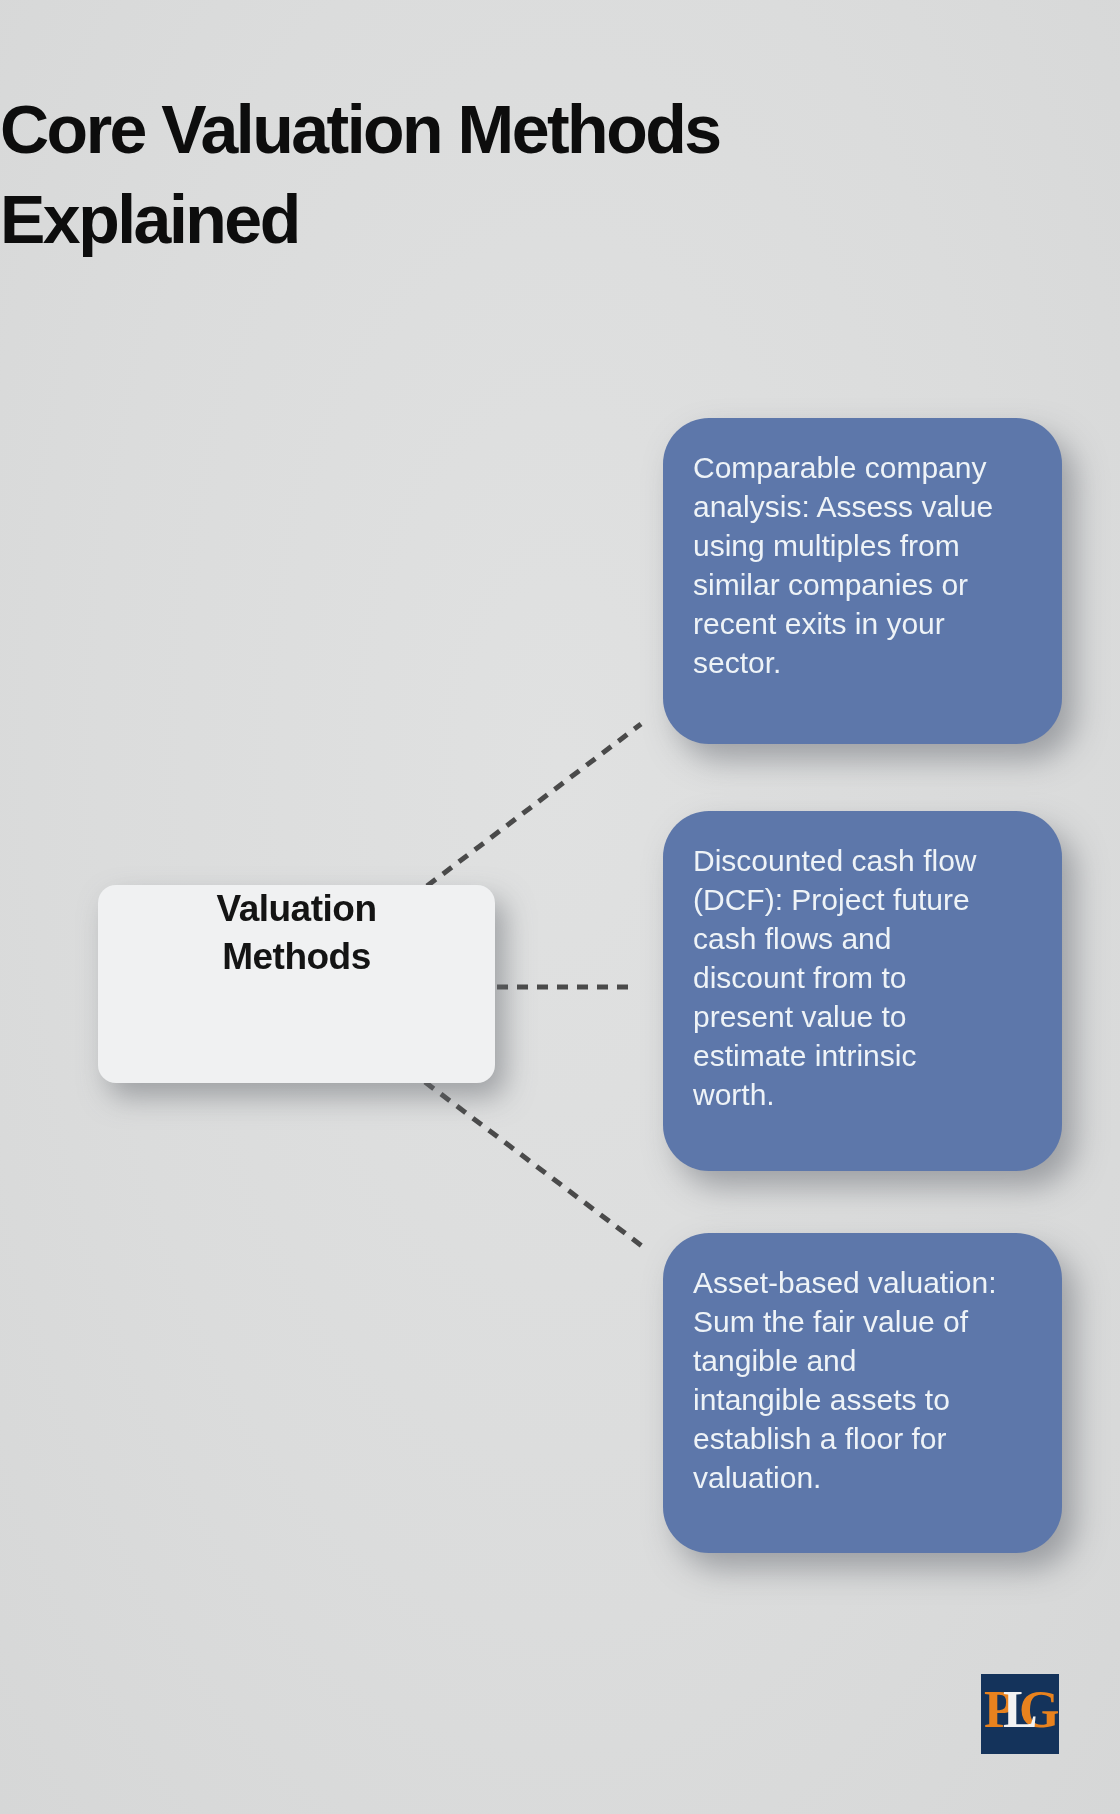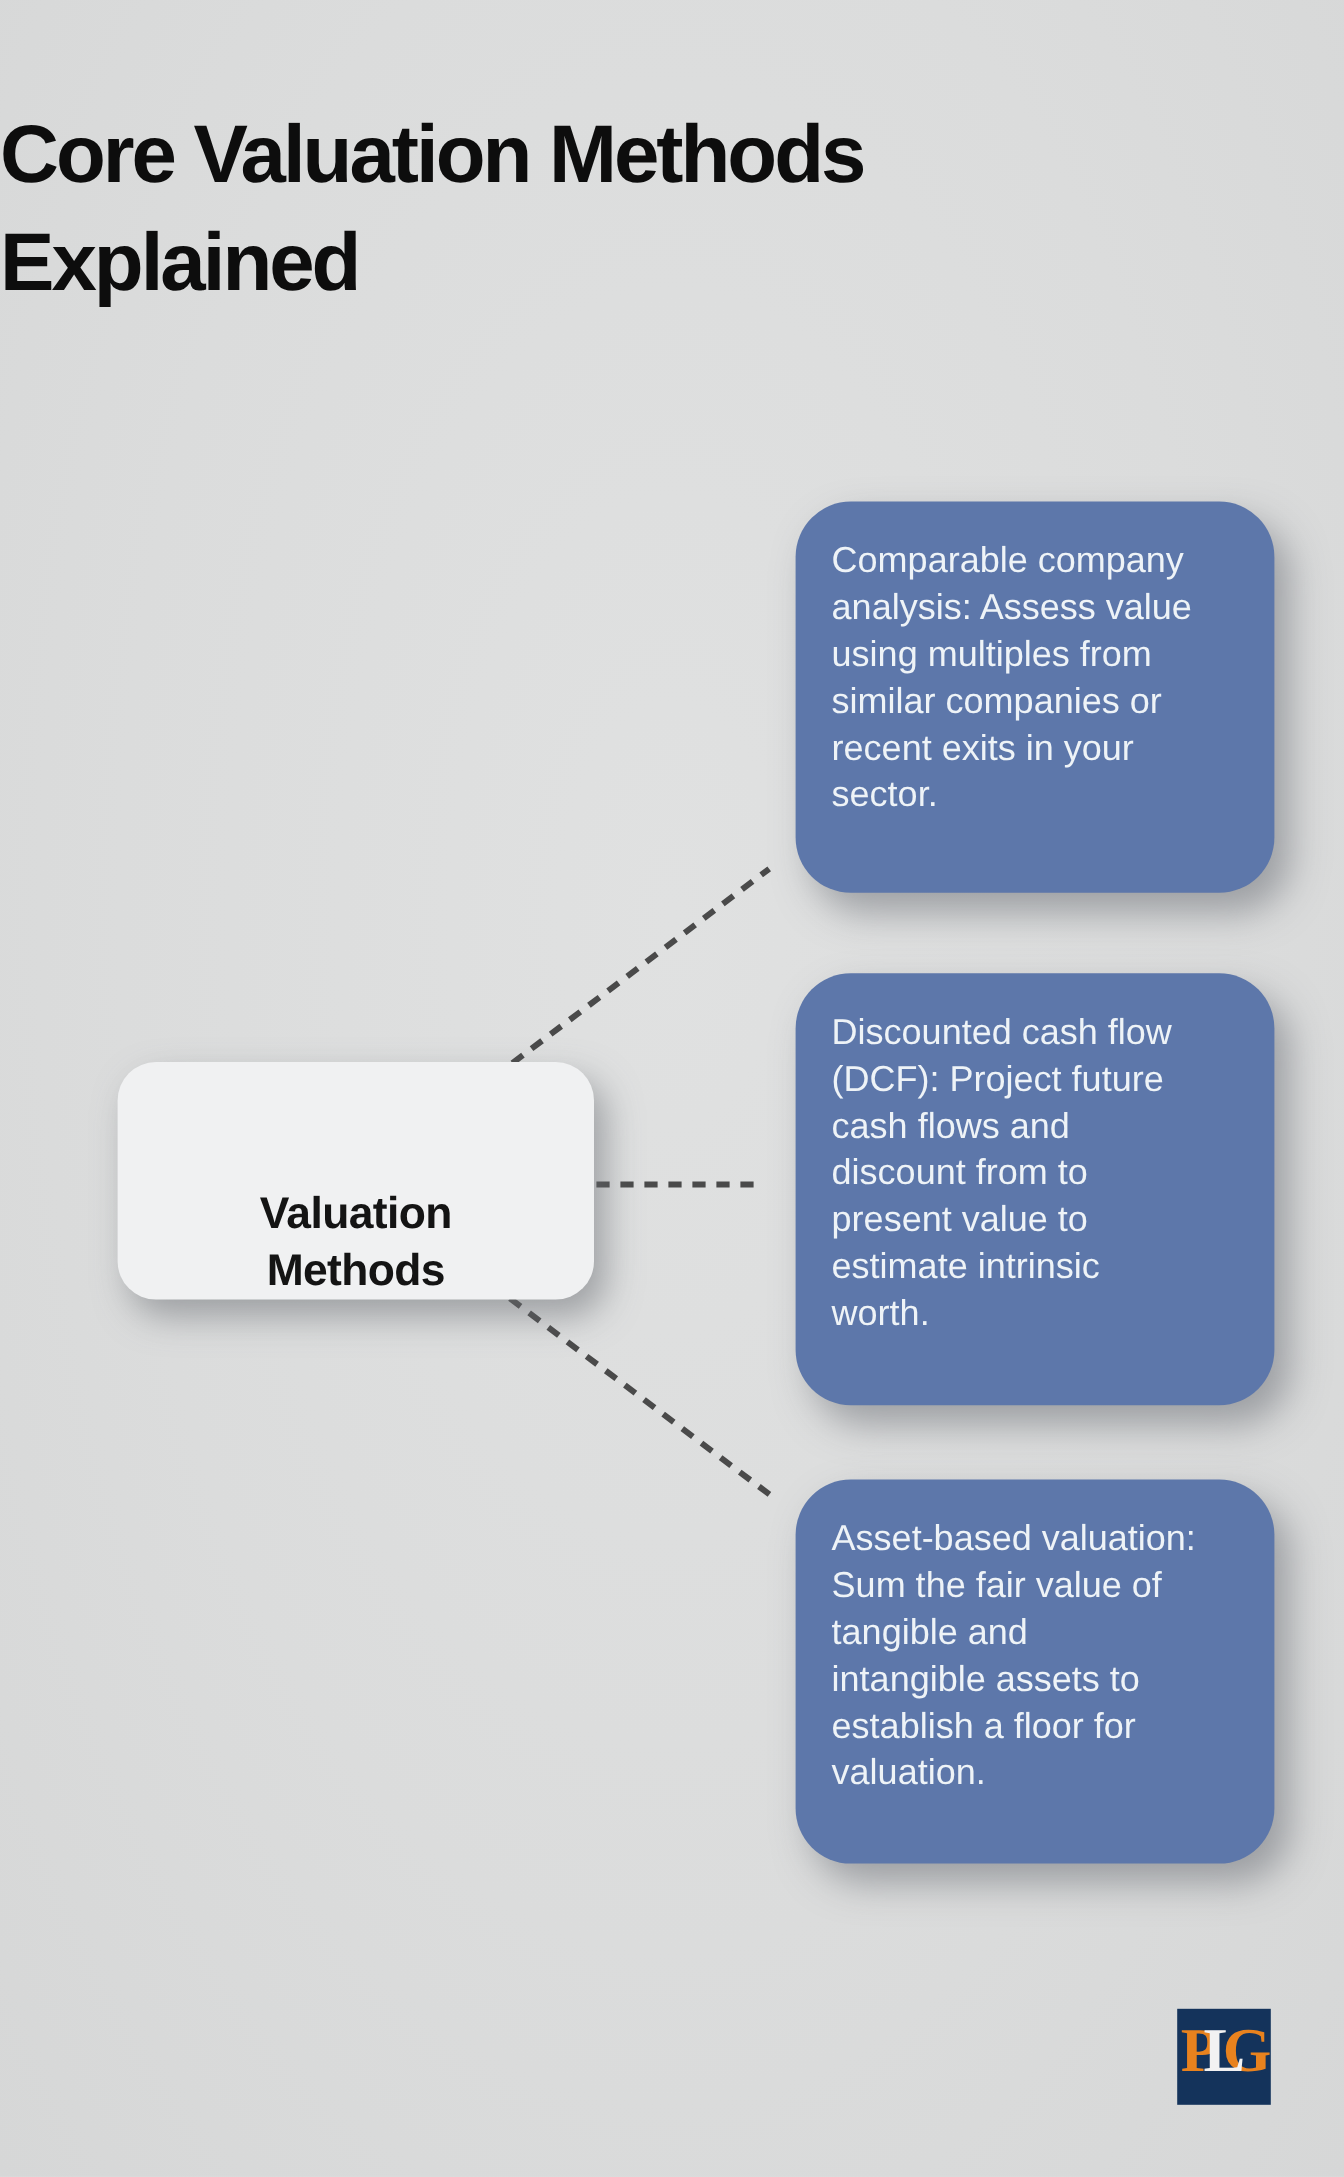--- a/index.html
+++ b/index.html
@@ -21,23 +21,23 @@
   .connector-svg{position:absolute;left:0;top:0;width:1120px;height:1814px;}
   .connector{
     stroke:var(--connector,#4a4a4a);
     stroke-width:5;
     stroke-dasharray:11 9;
     fill:none;
   }
   .root-node{
     position:absolute;left:98px;top:885px;width:397px;height:198px;
     background:var(--root-bg,#f0f1f2);
-    border-radius:32px;
+    border-radius:18px;
     box-shadow:10px 14px 28px rgba(108,111,116,.55);
-    display:flex;align-items:flex-end;justify-content:center;
+    display:flex;align-items:flex-start;justify-content:center;
   }
   .root-label{
     text-align:center;font-weight:700;
     font-size:37px;line-height:48px;letter-spacing:-0.5px;
     color:var(--root-text,#141414);
     white-space:pre-line;
   }
   .branch{
     position:absolute;left:627px;width:399px;
     background:var(--branch-bg,#5d77aa);

